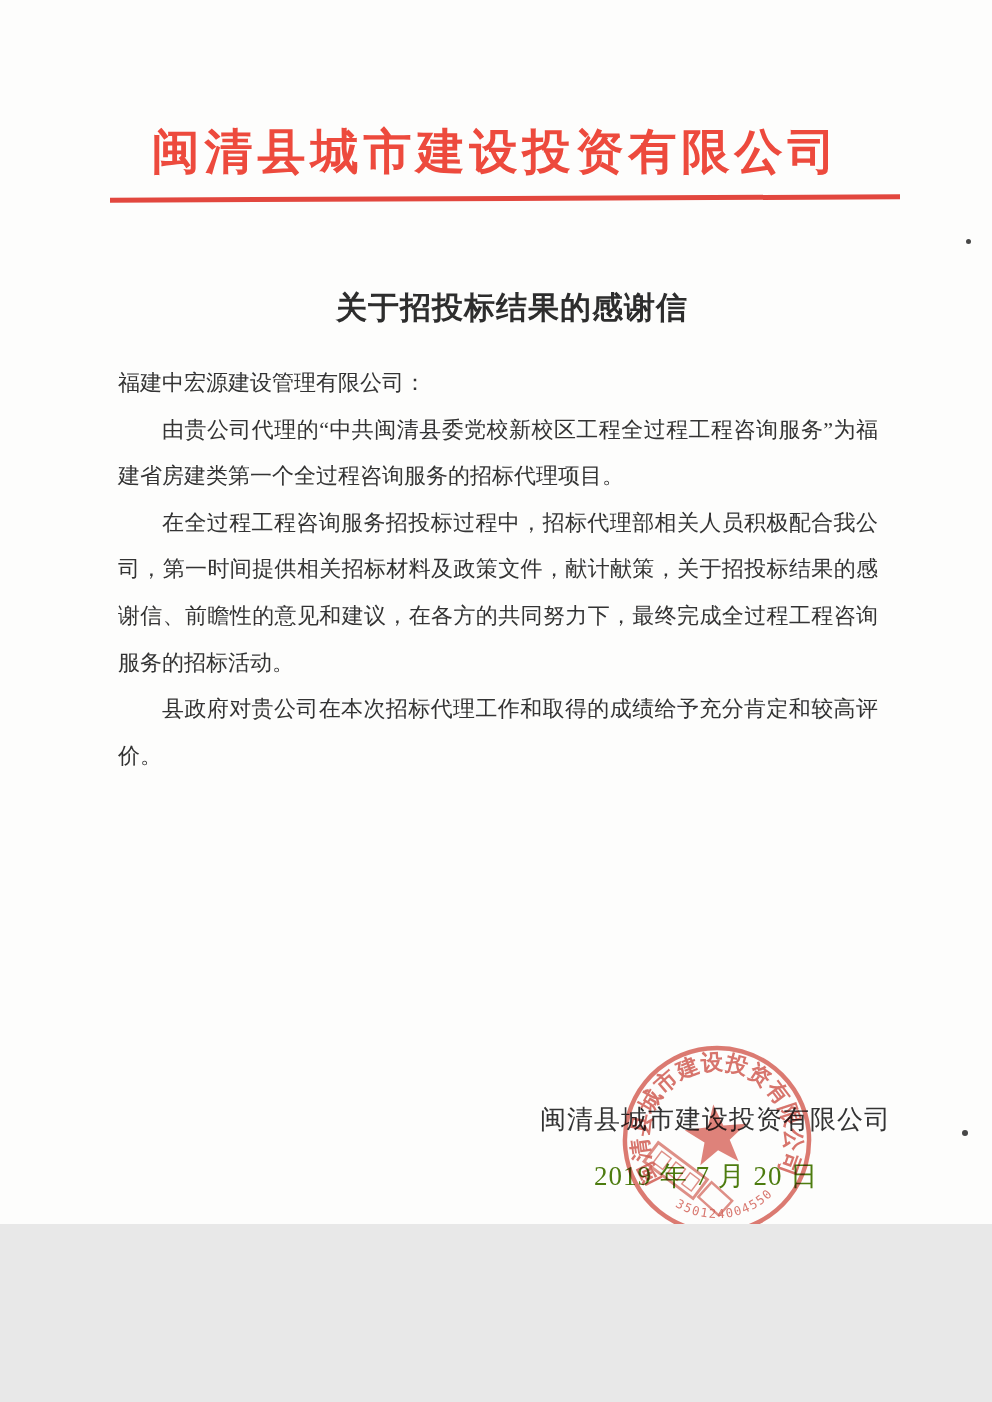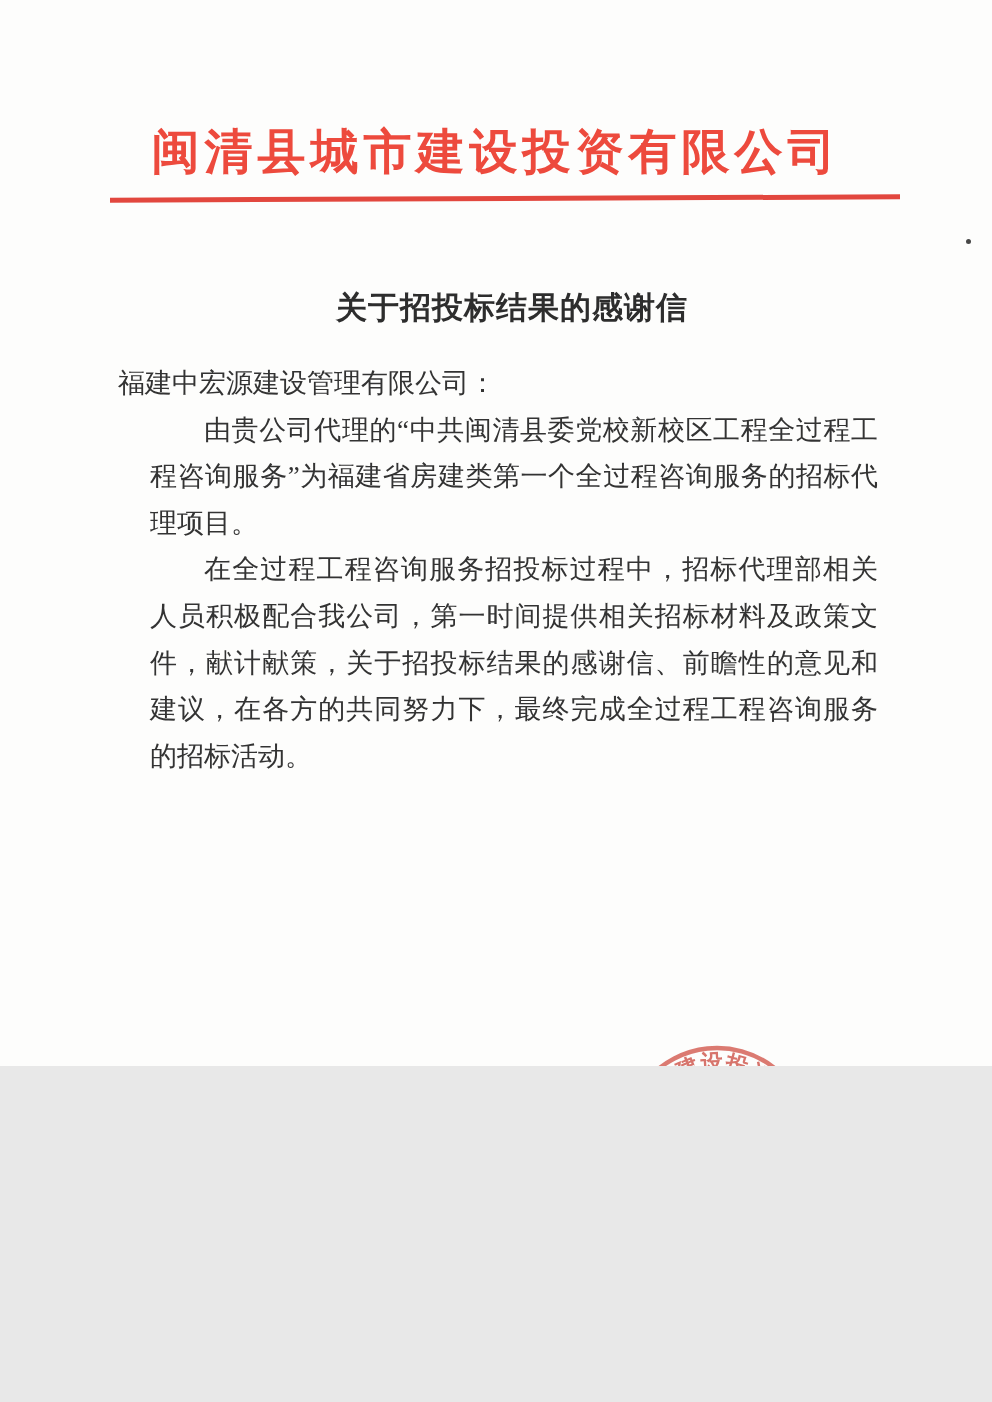--- a/index.html
+++ b/index.html
@@ -1,19 +1,19 @@
 <!DOCTYPE html>
 <html><head>
 <meta charset="utf-8">
 <style>
   html, body { margin: 0; padding: 0; background: #e8e8e8; }
   .page {
     position: relative;
     width: 992px;
-    height: 1066px;
+    height: 1224px;
     margin: 0 auto;
     background: #fdfdfc;
     overflow: hidden;
     font-family: "Liberation Serif", "DejaVu Serif", serif;
   }
   .letterhead {
     position: absolute;
     top: 120px;
     left: 0;
     width: 100%;
@@ -44,28 +44,28 @@
     font-weight: 600;
     letter-spacing: 1px;
     color: #2d2d2d;
     white-space: nowrap;
   }
   .letter-body {
     position: absolute;
     top: 360px;
     left: 118px;
     width: 760px;
-    font-size: 27px;
+    font-size: 22px;
     line-height: 46.6px;
     color: #333333;
     text-align: justify;
     text-justify: inter-character;
   }
   .letter-body p { margin: 0; }
-  .letter-body p.para { text-indent: 2em; margin-left: 32px; }
+  .letter-body p.para { text-indent: 2em; }
   .sign-company {
     position: absolute;
     top: 1102px;
     left: 540px;
     font-size: 26px;
     letter-spacing: 1px;
     color: #333333;
     white-space: nowrap;
   }
   .sign-date {
@@ -116,20 +116,21 @@
   <div class="letterhead">闽清县城市建设投资有限公司</div>
 
   <div class="letterhead-rule"></div>
 
   <h1 class="doc-title">关于招投标结果的感谢信</h1>
 
   <div class="letter-body">
     <p class="salutation">福建中宏源建设管理有限公司：</p>
     <p class="para">由贵公司代理的“中共闽清县委党校新校区工程全过程工程咨询服务”为福建省房建类第一个全过程咨询服务的招标代理项目。</p>
     <p class="para">在全过程工程咨询服务招投标过程中，招标代理部相关人员积极配合我公司，第一时间提供相关招标材料及政策文件，献计献策，关于招投标结果的感谢信、前瞻性的意见和建议，在各方的共同努力下，最终完成全过程工程咨询服务的招标活动。</p>
+    <p class="para">县政府对贵公司在本次招标代理工作和取得的成绩给予充分肯定和较高评价。</p>
   </div>
 
   <div class="sign-company">闽清县城市建设投资有限公司</div>
 
   <div class="sign-date">2019 年 7 月 20 日</div>
 
   <svg class="seal" viewBox="0 0 200 210" xmlns="http://www.w3.org/2000/svg">
     <g transform="rotate(-6 100 105)">
       <circle cx="100" cy="105" r="93" fill="none" stroke="#d4564b" stroke-width="4.5" opacity="0.85"></circle>
       <polygon points="100,69 107.9,91.1 131.4,91.8 112.8,106.2 119.4,128.7 100,115.5 80.6,128.7 87.2,106.2 68.6,91.8 92.1,91.1" fill="#d4564b" opacity="0.8"></polygon>

